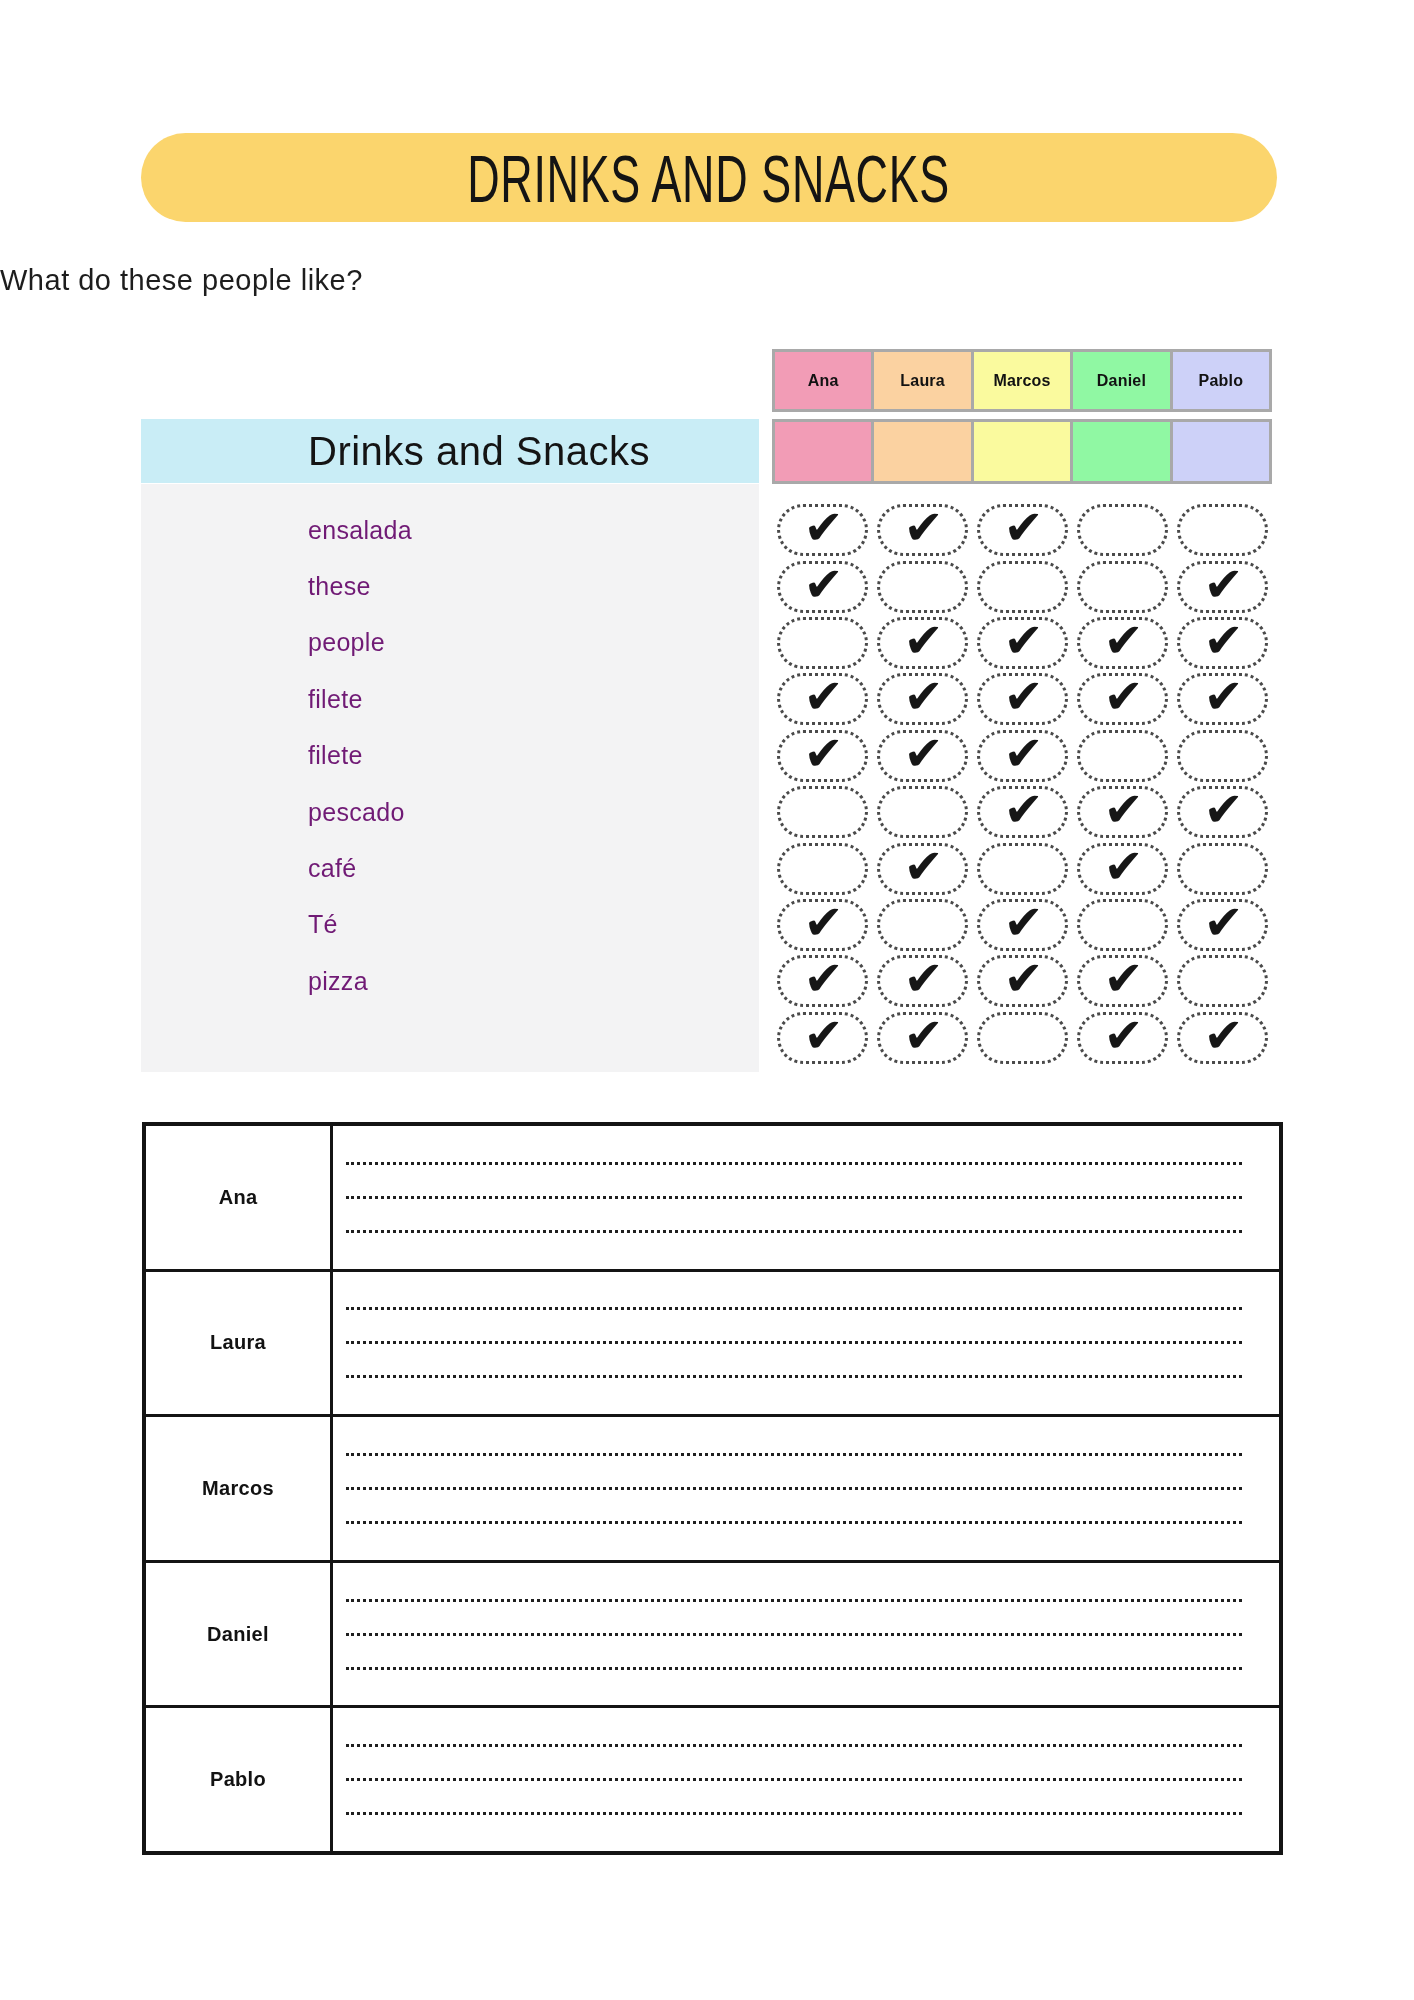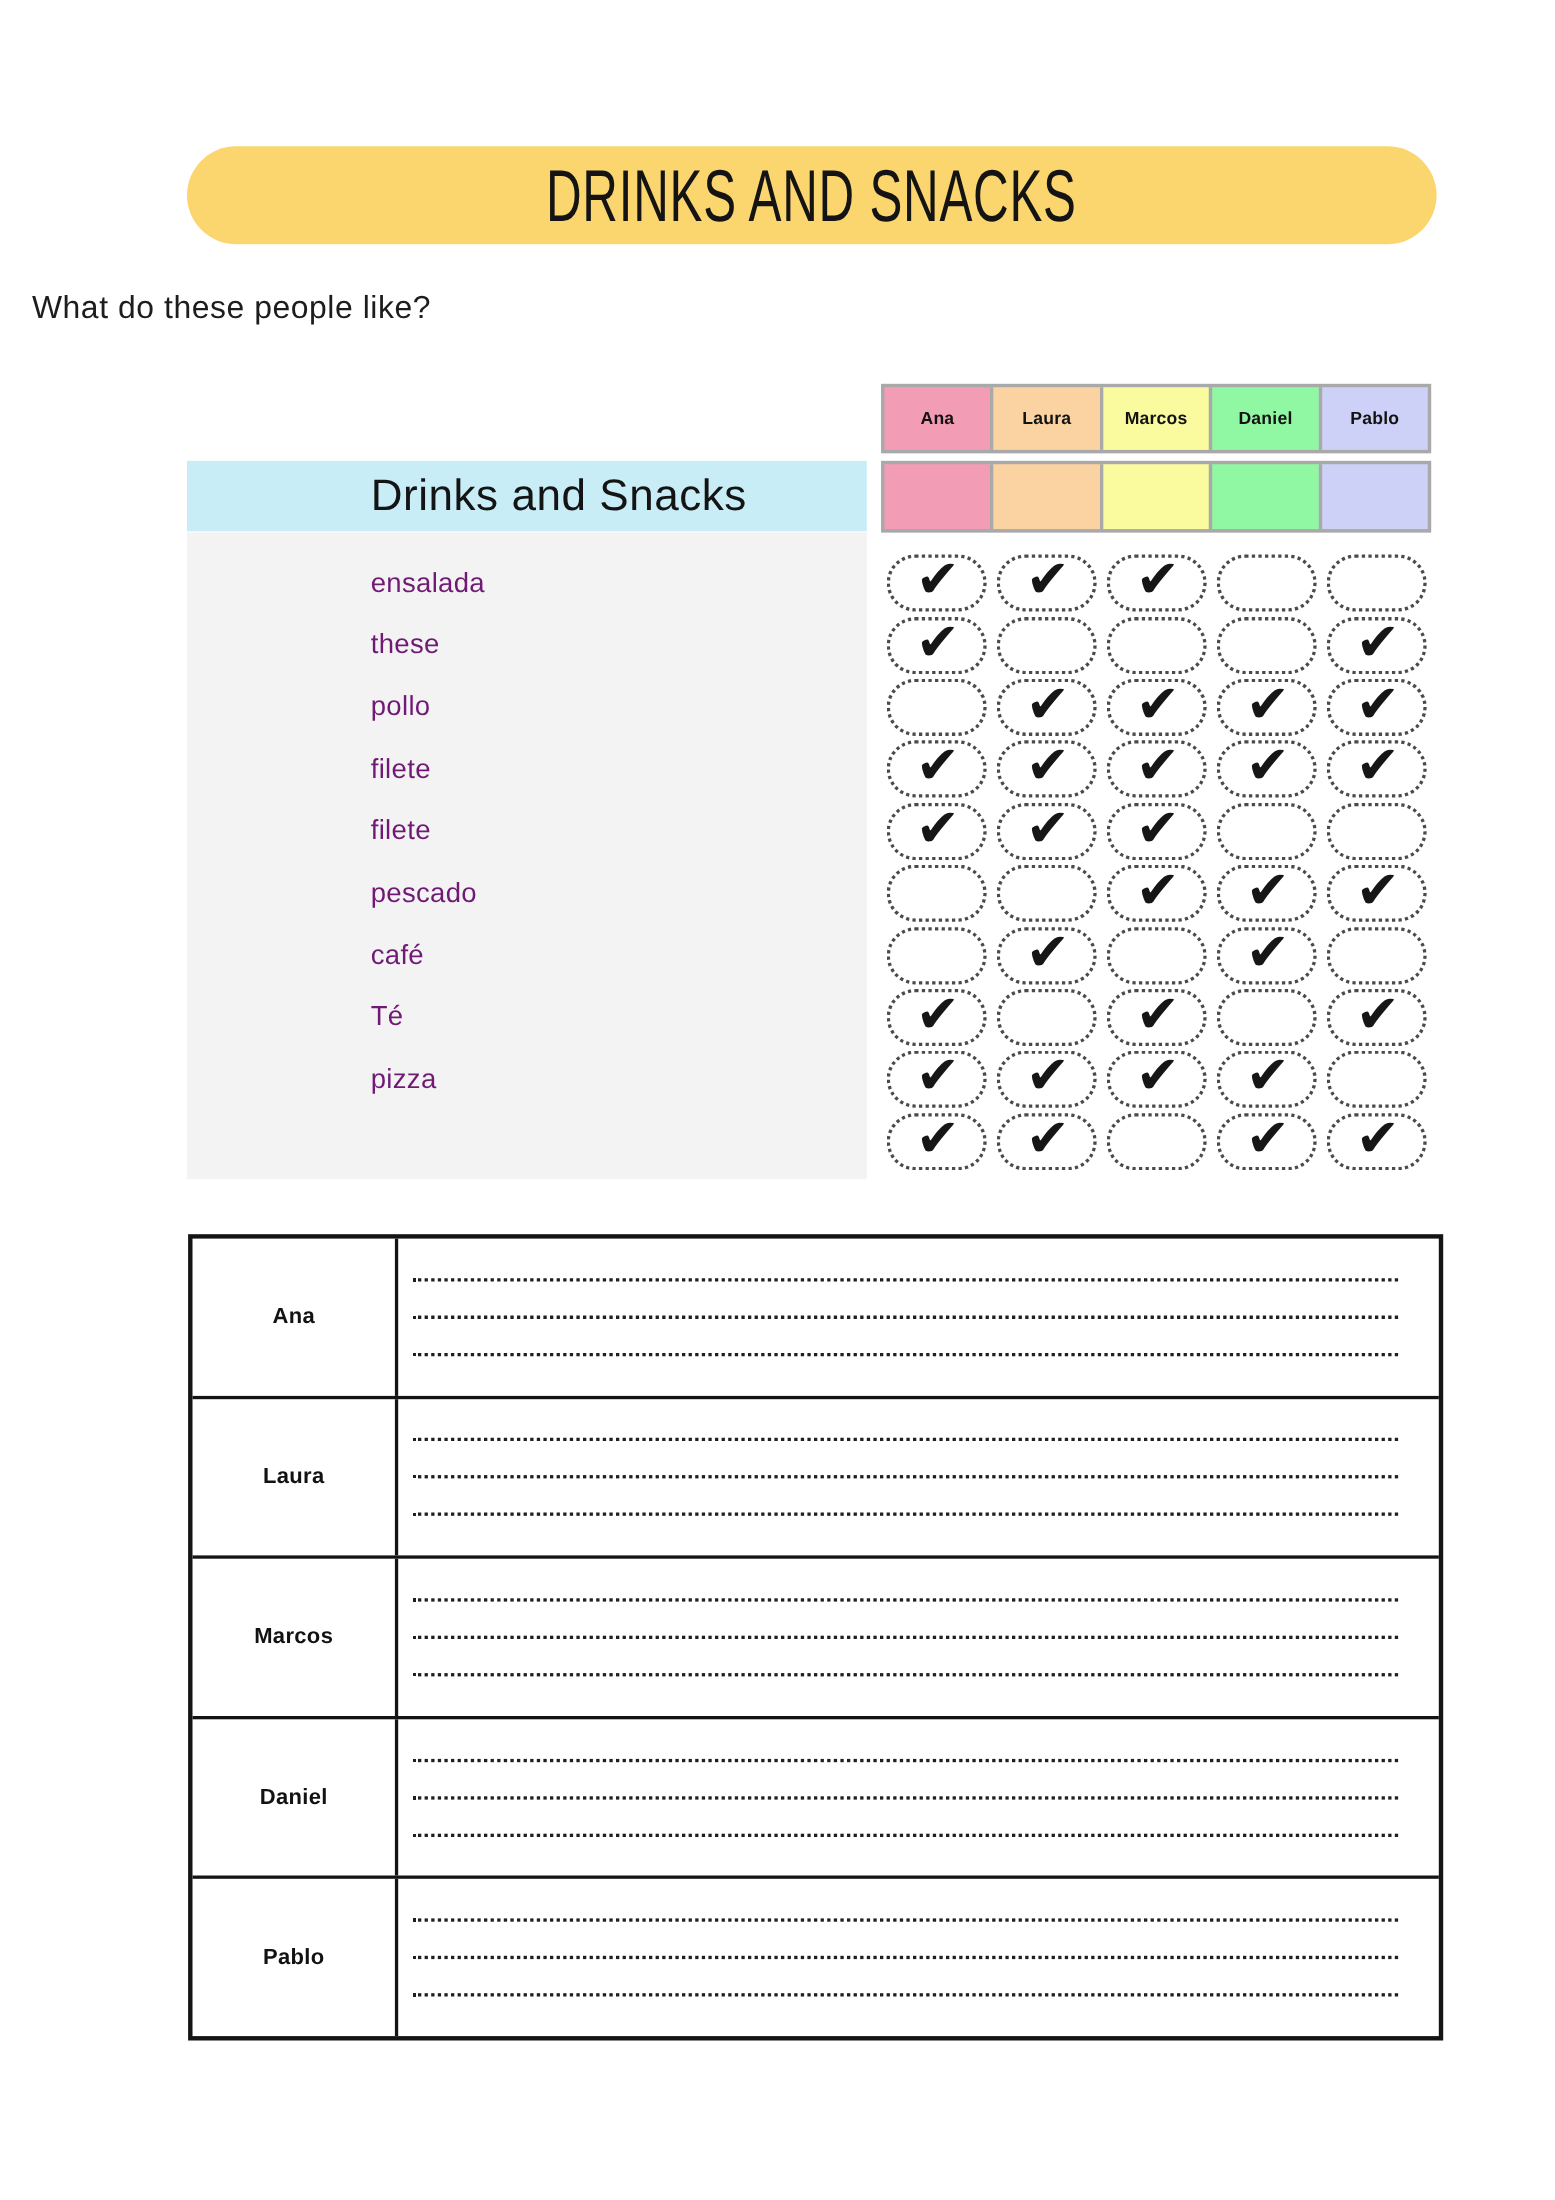--- a/index.html
+++ b/index.html
@@ -5,21 +5,20 @@
   * { box-sizing: border-box; margin: 0; padding: 0; }
   html,body { background:#ffffff; }
   body { font-family: "Liberation Sans", sans-serif; color:#161616; }
 
   .page {
     position: relative;
     width: 1386px;
     height: 2000px;
     background: #ffffff;
     overflow: hidden;
-    margin-left: 29px;
   }
 
   
   .banner {
     position: absolute;
     left: 141px; top: 133px;
     width: 1136px; height: 89px;
     border-radius: 45px;
     display: flex; align-items: center; justify-content: center;
   }
@@ -207,21 +206,21 @@
 
   <div class="list-header" id="list-header" style="background: rgb(201, 237, 246);">
     <span>Drinks and Snacks</span>
   </div>
 
   <div class="list-panel" id="list-panel" style="background: rgb(243, 243, 244);"></div>
 
   <div class="items-list" id="items-list">
       <div class="item-label">ensalada</div>
       <div class="item-label">these</div>
-      <div class="item-label">pollo</div>
+      <div class="item-label">people</div>
       <div class="item-label">filete</div>
       <div class="item-label">filete</div>
       <div class="item-label">pescado</div>
       <div class="item-label">café</div>
       <div class="item-label">Té</div>
       <div class="item-label">pizza</div>
     </div>
 
   <div class="check-grid" id="check-grid">
       <div class="check-cell">

